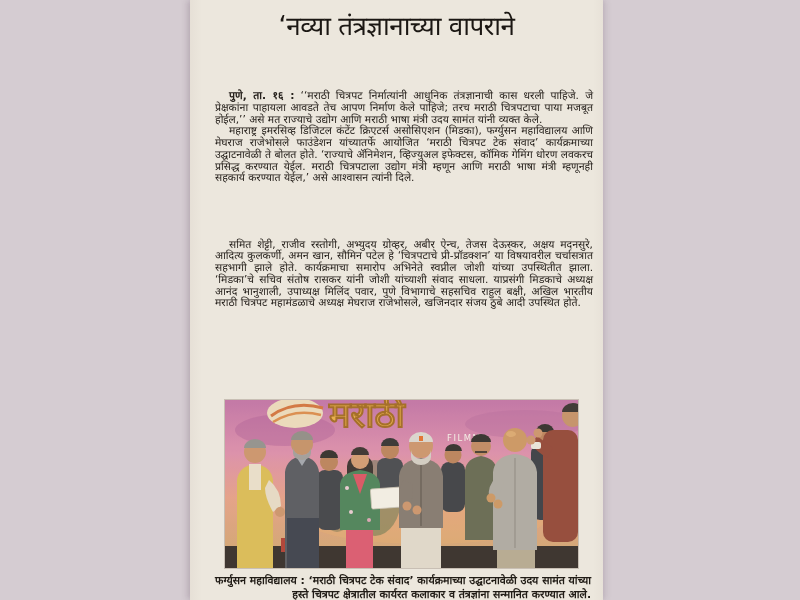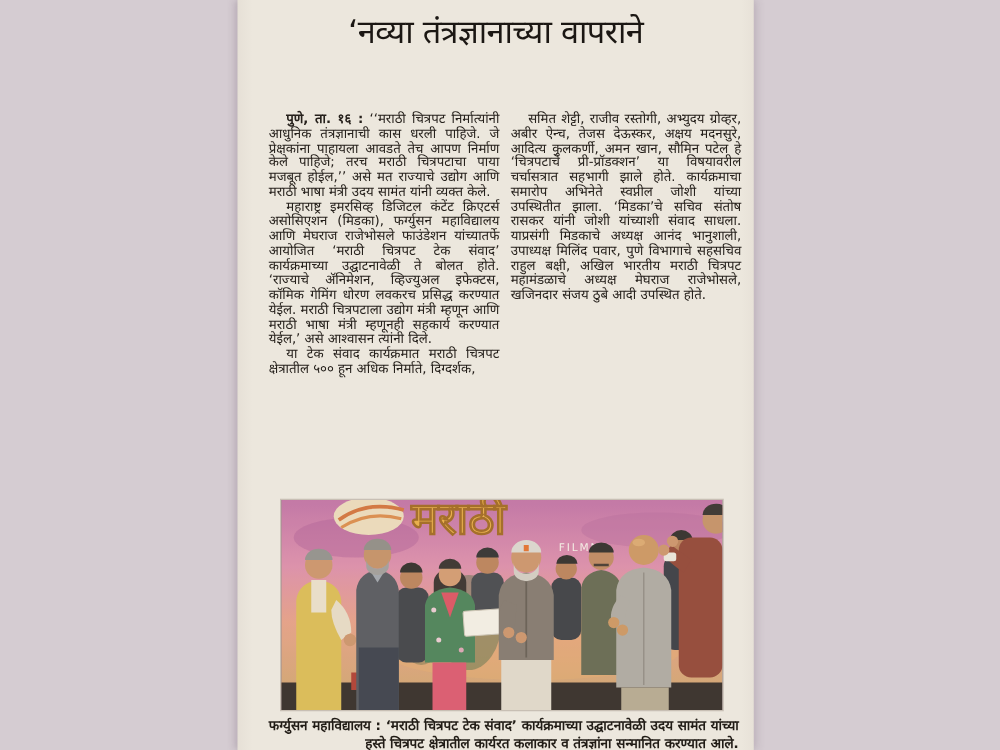--- a/index.html
+++ b/index.html
@@ -16,20 +16,21 @@
     box-shadow:-3px 0 6px rgba(70,50,70,.18), 3px 0 6px rgba(70,50,70,.12);
   }
   .headline{
     height:78px;padding:8px 6px 0 6px;text-align:center;
     color:#1b1713;font-weight:normal;font-size:26px;line-height:36px;
     letter-spacing:-0.5px;overflow:hidden;
   }
   .body-cols{
     display:flex;gap:9px;height:288px;overflow:hidden;
     padding:4px 10px 0 25px;
+    flex-direction:column;
   }
   .col{
     flex:1;min-width:0;text-align:justify;
     font-size:10.6px;line-height:11.75px;color:#26211c;
   }
   .col p{margin:0;text-indent:14px;}
   .col p.cont{text-indent:0;}
   .dateline{font-weight:bold;}
   .photo-wrap{
     margin:22px 0 0 35px;width:353px;height:168px;overflow:hidden;
@@ -49,21 +50,20 @@
 <div class="clipping">
 
   <div class="headline">
     <span>‘नव्या तंत्रज्ञानाच्या वापराने</span><br>
   </div>
 
   <div class="body-cols">
     <div class="col">
       <p><span class="dateline">पुणे, ता. १६ :</span> <span>‘‘मराठी चित्रपट निर्मात्यांनी आधुनिक तंत्रज्ञानाची कास धरली पाहिजे. जे प्रेक्षकांना पाहायला आवडते तेच आपण निर्माण केले पाहिजे; तरच मराठी चित्रपटाचा पाया मजबूत होईल,’’ असे मत राज्याचे उद्योग आणि मराठी भाषा मंत्री उदय सामंत यांनी व्यक्त केले.</span></p>
       <p>महाराष्ट्र इमरसिव्ह डिजिटल कंटेंट क्रिएटर्स असोसिएशन (मिडका), फर्ग्युसन महाविद्यालय आणि मेघराज राजेभोसले फाउंडेशन यांच्यातर्फे आयोजित ‘मराठी चित्रपट टेक संवाद’ कार्यक्रमाच्या उद्घाटनावेळी ते बोलत होते. ‘राज्याचे ॲनिमेशन, व्हिज्युअल इफेक्टस, कॉमिक गेमिंग धोरण लवकरच प्रसिद्ध करण्यात येईल. मराठी चित्रपटाला उद्योग मंत्री म्हणून आणि मराठी भाषा मंत्री म्हणूनही सहकार्य करण्यात येईल,’ असे आश्वासन त्यांनी दिले.</p>
-      <p>या टेक संवाद कार्यक्रमात मराठी चित्रपट क्षेत्रातील ५०० हून अधिक निर्माते, दिग्दर्शक,</p>
     </div>
     <div class="col">
       <p>समित शेट्टी, राजीव रस्तोगी, अभ्युदय ग्रोव्हर, अबीर ऐन्च, तेजस देऊस्कर, अक्षय मदनसुरे, आदित्य कुलकर्णी, अमन खान, सौमिन पटेल हे ‘चित्रपटाचे प्री-प्रॉडक्शन’ या विषयावरील चर्चासत्रात सहभागी झाले होते. कार्यक्रमाचा समारोप अभिनेते स्वप्नील जोशी यांच्या उपस्थितीत झाला. ‘मिडका’चे सचिव संतोष रासकर यांनी जोशी यांच्याशी संवाद साधला. याप्रसंगी मिडकाचे अध्यक्ष आनंद भानुशाली, उपाध्यक्ष मिलिंद पवार, पुणे विभागाचे सहसचिव राहुल बक्षी, अखिल भारतीय मराठी चित्रपट महामंडळाचे अध्यक्ष मेघराज राजेभोसले, खजिनदार संजय ठुबे आदी उपस्थित होते.</p>
     </div>
   </div>
 
   <div class="photo-wrap">
     <svg viewBox="0 0 353 168" xmlns="http://www.w3.org/2000/svg">
       <defs>
         <linearGradient id="sky" x1="0" y1="0" x2="0" y2="1">

